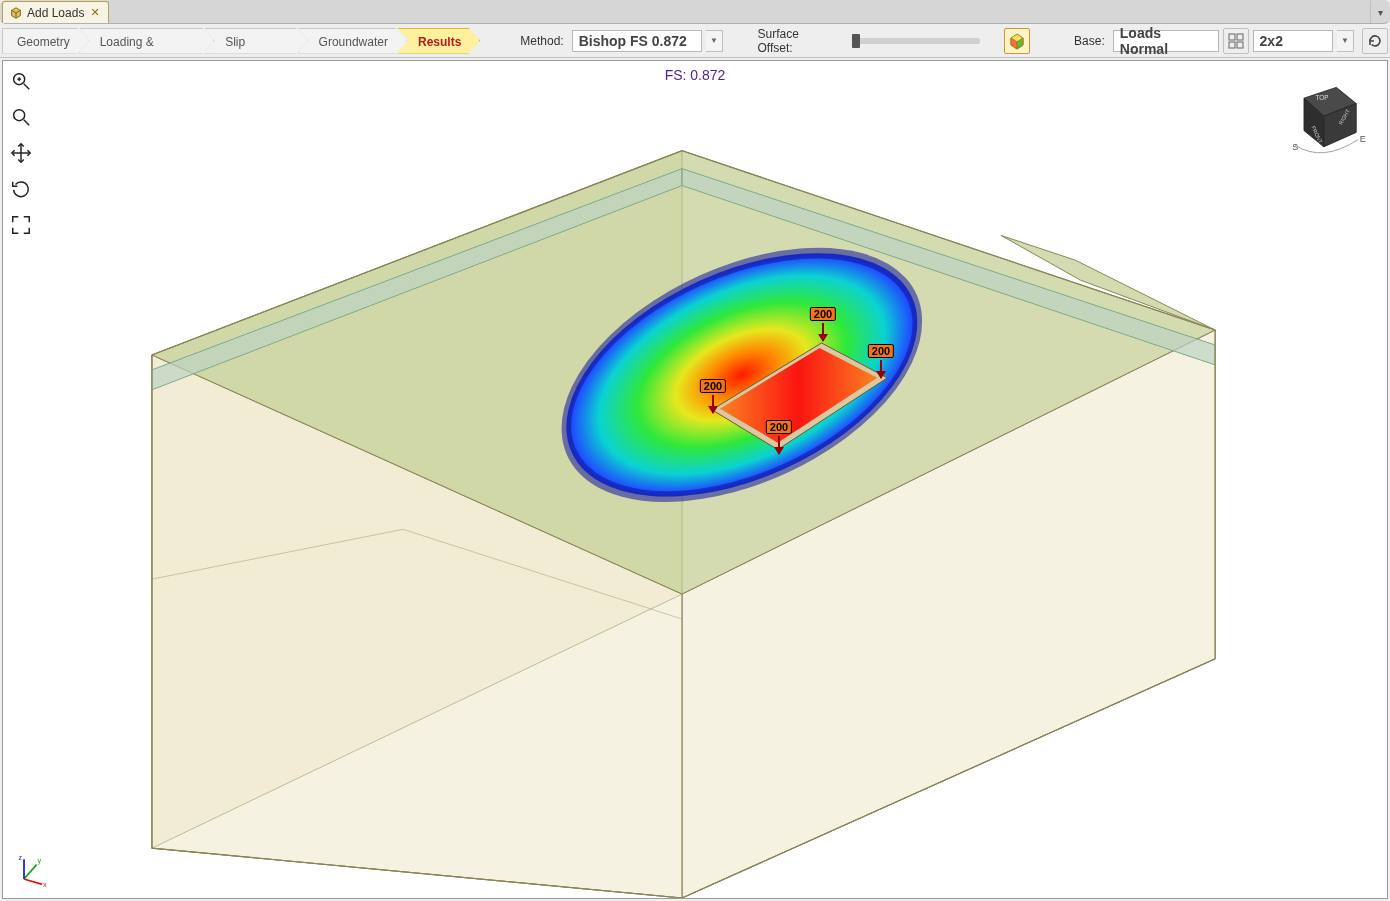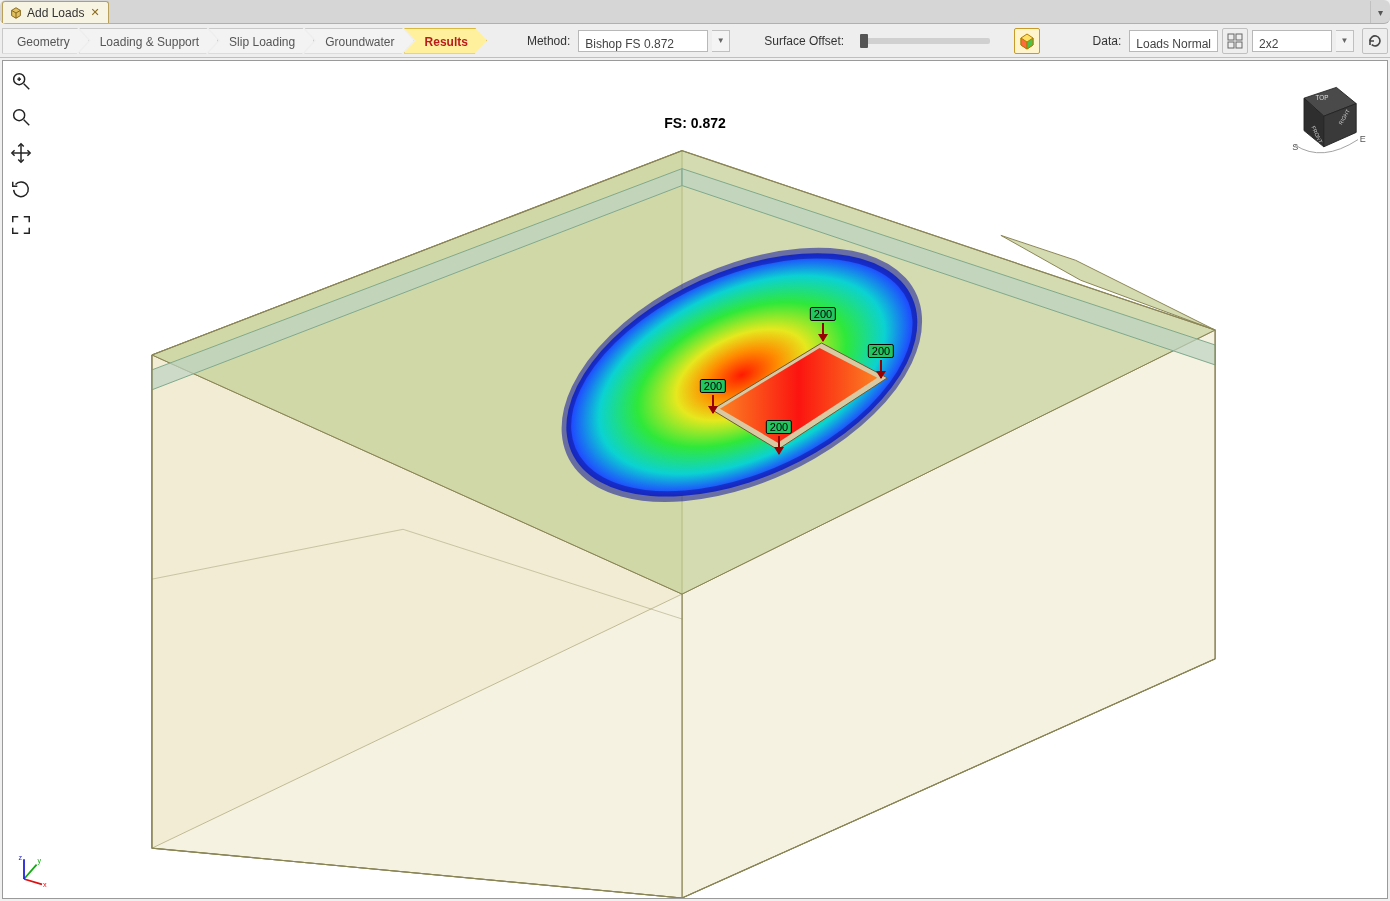--- a/index.html
+++ b/index.html
@@ -73,23 +73,24 @@
     font-weight: bold;
     color: #b91c1c;
   }
 
   .lbl { margin-left: 36px; margin-right: 4px; color: #333; }
   .textfield {
     height: 22px;
     border: 1px solid #b8b8b8;
     background: #fff;
     padding: 0 6px;
-    font-size: 12px;
-    display: flex; align-items: flex-end;
+    font-size: 14px;
+    display: flex; align-items: center;
     min-width: 120px;
+    font-weight: bold;
   }
   .dd-arrow {
     width: 18px; height: 22px;
     border: 1px solid #c0c0c0; border-left: none;
     background: #f4f4f4;
     display: flex; align-items: center; justify-content: center;
     font-size: 8px; color: #666;
   }
   .icon-btn {
     width: 26px; height: 26px;
@@ -128,37 +129,37 @@
     width: 28px; height: 28px;
     display: flex; align-items: center; justify-content: center;
     color: #222;
   }
   .tool svg { width: 22px; height: 22px; stroke: #222; stroke-width: 1.6; fill: none; }
 
   
   .fs-label {
     position: absolute;
     top: 6px; left: 50%; transform: translateX(-50%);
-    font-size: 14px; font-weight: bold; color: #000000; margin-top: 48px;
+    font-size: 14px; font-weight: normal; color: #4c1d95;
   }
 
   
   .triad { position: absolute; left: 12px; bottom: 10px; width: 36px; height: 36px; }
 
   
   .navcube { position: absolute; right: 20px; top: 12px; width: 90px; height: 90px; }
 
   
   .scene { position: absolute; inset: 0; width: 100%; height: 100%; }
 
   
   .load-tag {
     position: absolute;
-    font-size: 11px; font-weight: normal; color: #000;
-    background: #22c55e; border: 1px solid #000;
+    font-size: 11px; font-weight: bold; color: #000;
+    background: #f97316; border: 1px solid #000;
     padding: 0 3px;
     border-radius: 2px;
     transform: translate(-50%, -100%);
   }
   .load-arrow {
     position: absolute;
     width: 2px; height: 18px; background: #900;
     transform: translateX(-50%);
   }
   .load-arrow:after {
@@ -211,21 +212,21 @@
   <div class="icon-btn cube-color" style="border:1px solid #c79a2a; background:#fff4cc; margin-left:12px">
     <svg width="20" height="20" viewBox="0 0 20 20">
       <polygon points="4,7 10,3 16,7 16,14 10,18 4,14" fill="#ffe066" stroke="#b07d00"></polygon>
       <polygon points="4,7 10,11 10,18 4,14" fill="#ff6b3d" stroke="#b07d00"></polygon>
       <polygon points="16,7 10,11 10,18 16,14" fill="#4bc24b" stroke="#b07d00"></polygon>
     </svg>
   </div>
 
   <div class="spacer"></div>
 
-  <span class="lbl">Data:</span>
+  <span class="lbl">Base:</span>
   <div class="textfield" style="min-width:70px">
     <span>Loads Normal</span>
   </div>
 
   <div class="icon-btn grid-ico" style="border:1px solid #c0c0c0;">
     <svg width="16" height="16" viewBox="0 0 16 16">
       <rect x="1" y="1" width="6" height="6" fill="none" stroke="#666"></rect>
       <rect x="9" y="1" width="6" height="6" fill="none" stroke="#666"></rect>
       <rect x="1" y="9" width="6" height="6" fill="none" stroke="#666"></rect>
       <rect x="9" y="9" width="6" height="6" fill="none" stroke="#666"></rect>

